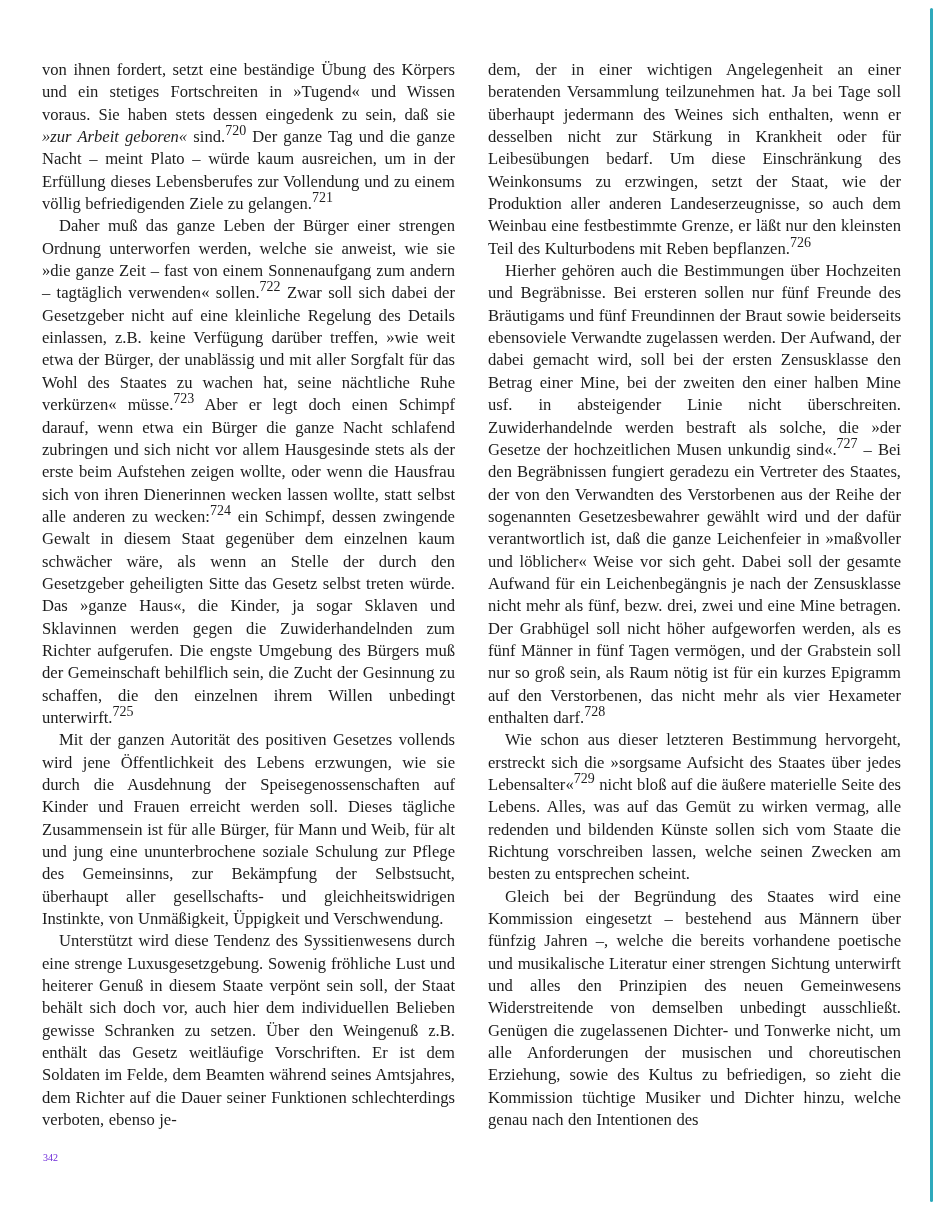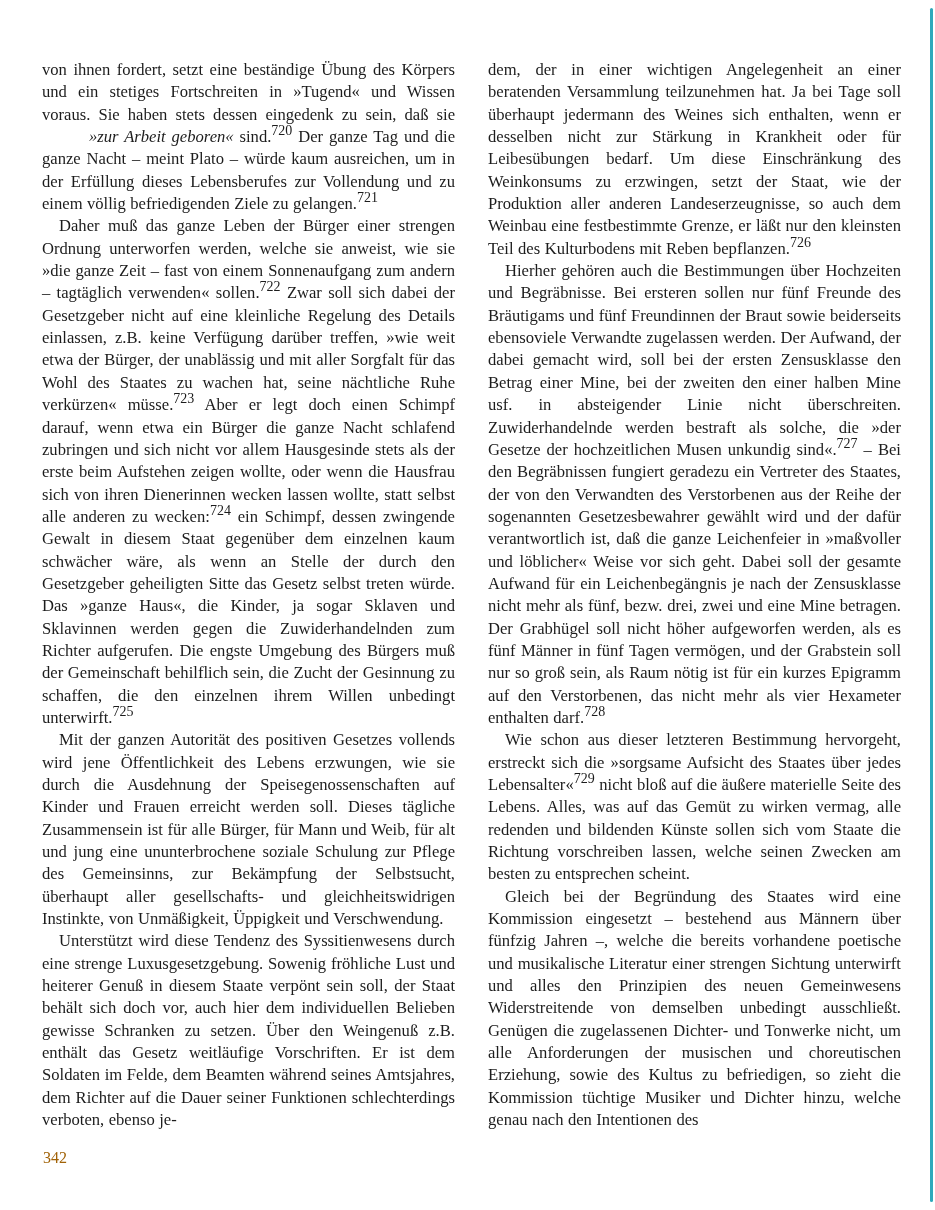--- a/index.html
+++ b/index.html
@@ -37,35 +37,34 @@
       word-spacing: 0.02em;
     }
     .para {
       margin: 0;
       padding: 0;
     }
     .para.indent {
       text-indent: 17px;
     }
     .para em {
-      margin-left: 47px;
     }
     .para sup {
       font-size: 14px;
       line-height: 0;
       vertical-align: super;
       letter-spacing: 0;
     }
     .pagenum {
       position: absolute;
       left: 43px;
       top: 1151px;
-      font-size: 16px;
+      font-size: 10px;
       line-height: 14px;
-      color: #a16207;
+      color: #6d28d9;
     }
     .scroll-indicator {
       position: absolute;
       right: 2px;
       top: 8px;
       width: 3px;
       height: 1194px;
       border-radius: 2px;
     }
   </style>

